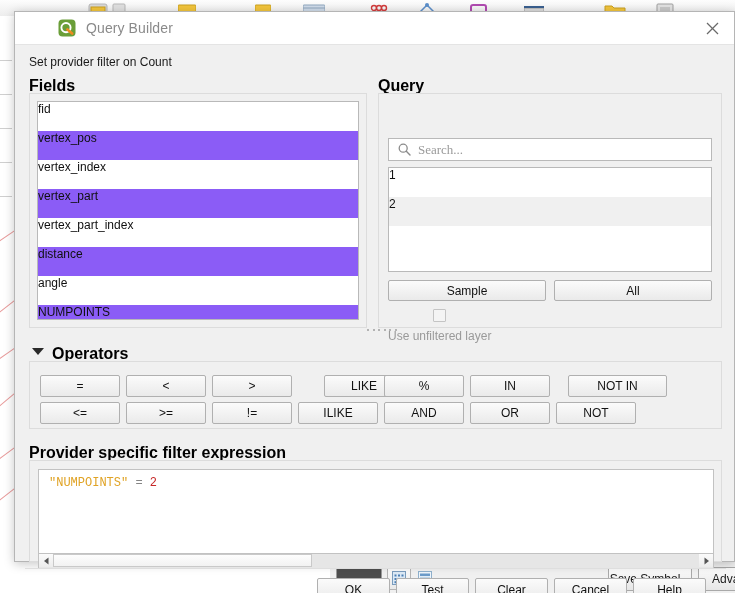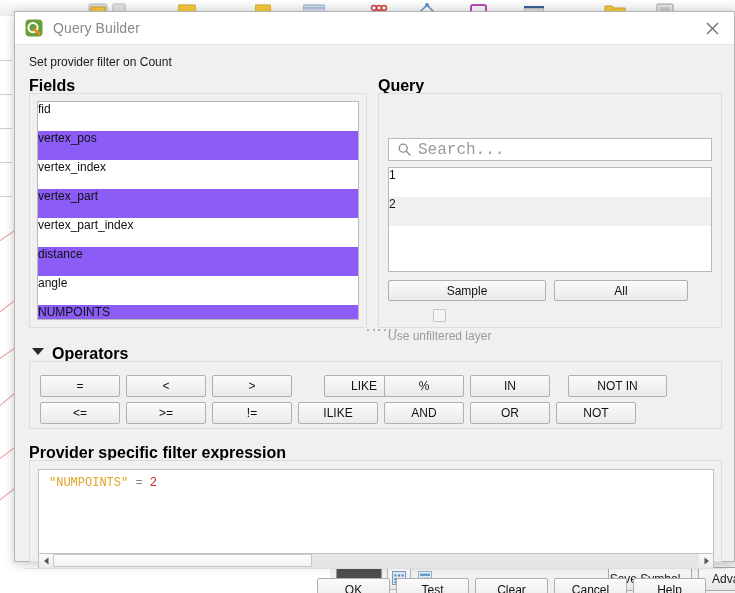--- a/index.html
+++ b/index.html
@@ -73,20 +73,21 @@
     border: 1px solid #b5b5b5;
     box-shadow: 0 2px 10px rgba(0,0,0,0.22);
     box-sizing: border-box;
   }
   #titlebar {
     position: relative; height: 33px; width: 100%;
     background: #ffffff;
     border-bottom: 1px solid #e4e4e4;
     display: flex; align-items: center;
     box-sizing: border-box;
+    padding-left: 33px;
   }
   #qgis-icon { margin-left: 10px; width: 18px; height: 18px; display:block; }
   #dialog-title {
     margin-left: 10px; font-size: 14px; color: #8a8a8a;
     letter-spacing: .1px;
   }
   #close-btn {
     position: absolute; right: 0; top: 0; width: 44px; height: 33px;
     display: flex; align-items: center; justify-content: center;
     cursor: pointer;
@@ -128,21 +129,21 @@
   
   #search-box {
     position: absolute;
     background: #ffffff;
     border: 1px solid #b9b9b9;
     box-sizing: border-box;
     display: flex; align-items: center;
   }
   #search-input {
     border: none; outline: none; background: transparent;
-    font-family: Liberation Mono, monospace; font-size: 16px;
+    font-family: Liberation Serif, serif; font-size: 13px;
     color: #1a1a1a; width: 100%; padding: 0;
   }
   #search-input::placeholder { color: #9b9b9b; }
 
   
   .btn {
     position: absolute;
     background: linear-gradient(#fbfbfb, #eaeaea);
     border: 1px solid #b0b0b0;
     border-radius: 2px;
@@ -387,21 +388,21 @@
     </div>
 
     <div class="listbox" id="values-list" style="left:373px; top:122px; width:324px; height:105px;">
         <div class="list-row values-row">1</div>
         <div class="list-row values-row alt">2</div>
       </div>
 
     <div class="btn" style="left:373px; top:235px; width:158px; height:21px;">
       <span>Sample</span>
     </div>
-    <div class="btn" style="left:539px; top:235px; width:134px; height:21px;">
+    <div class="btn" style="left:539px; top:235px; width:158px; height:21px;">
       <span>All</span>
     </div>
 
     <div id="chk-unfiltered" style="left:373px; top:264px;flex-direction:column;">
       <span class="chk-square"></span>
       <span>Use unfiltered layer</span>
     </div>
 
     <div id="op-arrow"></div>
     <div class="grp-label" style="left:37px; top:300px;">Operators</div>

